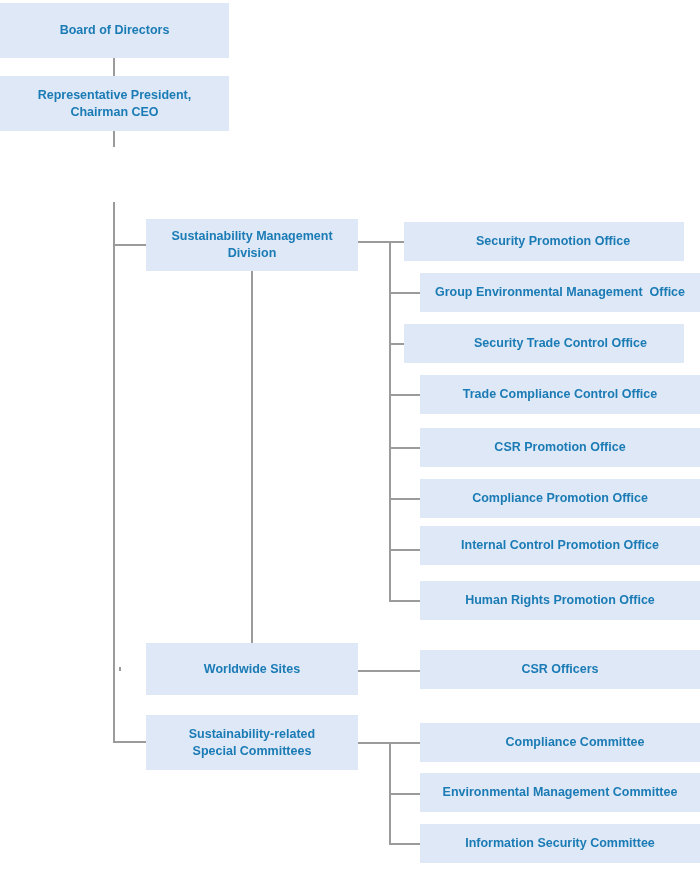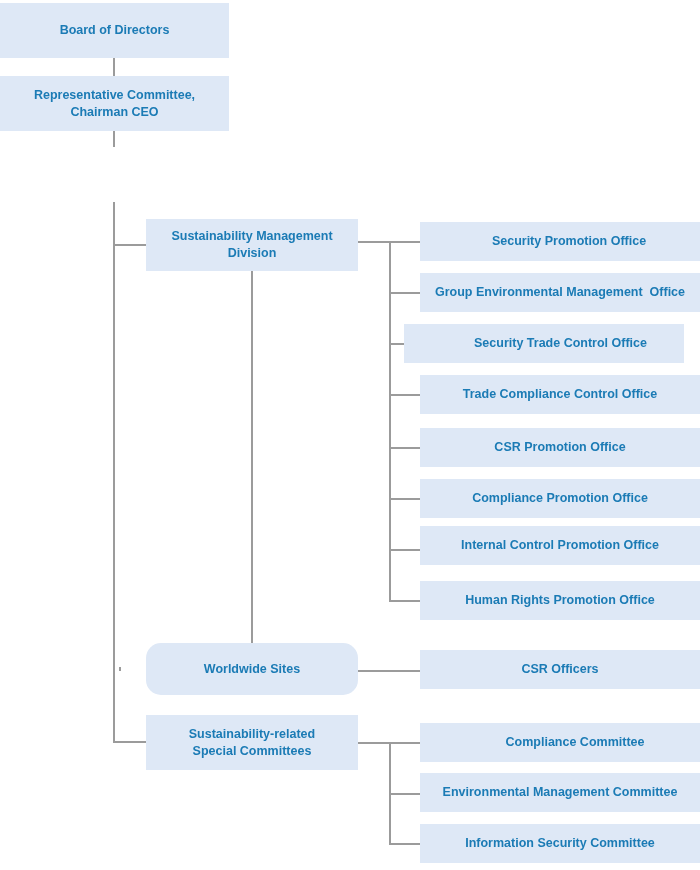--- a/index.html
+++ b/index.html
@@ -48,33 +48,33 @@
     height: 4px;
   }
 </style>
 </head>
 <body>
 
 <div id="chart">
 
   <div class="node" style="left:0px; top:3px; width:229px; height:55px;">Board of Directors</div>
 
-  <div class="node two-line" style="left:0px; top:76px; width:229px; height:55px;">Representative Committee,
+  <div class="node two-line" style="left:0px; top:76px; width:229px; height:55px;">Representative President,
 Chairman CEO</div>
 
 
   <div class="connector v" style="left:113px; top:58px; height:18px;"></div>
   <div class="connector v" style="left:113px; top:131px; height:16px;"></div>
 
   <div class="connector v" style="left:113px; top:202px; height:541px;"></div>
 
   <div class="node two-line" style="left:146px; top:219px; width:212px; height:52px;">Sustainability Management
 Division</div>
 
-  <div class="node" style="left:146px; top:643px; width:212px; height:52px;border-radius:15px;">Worldwide Sites</div>
+  <div class="node" style="left:146px; top:643px; width:212px; height:52px;">Worldwide Sites</div>
 
   <div class="node two-line" style="left:146px; top:715px; width:212px; height:55px;">Sustainability-related
 Special Committees</div>
 
   <div class="connector h" style="left:113px; top:244px; width:33px;"></div>
   <div class="connector h" style="left:113px; top:741px; width:33px;"></div>
 
   <div class="tick" style="left:119px; top:667px;"></div>
 
   <div class="connector v" style="left:251px; top:271px; height:372px;"></div>
@@ -84,21 +84,21 @@
 
   <div class="connector h" style="left:389px; top:241px; width:31px;"></div>
   <div class="connector h" style="left:389px; top:292px; width:31px;"></div>
   <div class="connector h" style="left:389px; top:343px; width:31px;"></div>
   <div class="connector h" style="left:389px; top:394px; width:31px;"></div>
   <div class="connector h" style="left:389px; top:447px; width:31px;"></div>
   <div class="connector h" style="left:389px; top:498px; width:31px;"></div>
   <div class="connector h" style="left:389px; top:549px; width:31px;"></div>
   <div class="connector h" style="left:389px; top:600px; width:31px;"></div>
 
-  <div class="node" style="left:420px; top:222px; width:280px; height:39px;padding-left:24px;">Security Promotion Office</div>
+  <div class="node" style="left:404px; top:222px; width:280px; height:39px;padding-left:24px;">Security Promotion Office</div>
   <div class="node" style="left:420px; top:273px; width:280px; height:39px;">Group Environmental Management  Office</div>
   <div class="node" style="left:404px; top:324px; width:280px; height:39px;padding-left:39px;">Security Trade Control Office</div>
   <div class="node" style="left:420px; top:375px; width:280px; height:39px;">Trade Compliance Control Office</div>
   <div class="node" style="left:420px; top:428px; width:280px; height:39px;">CSR Promotion Office</div>
   <div class="node" style="left:420px; top:479px; width:280px; height:39px;">Compliance Promotion Office</div>
   <div class="node" style="left:420px; top:526px; width:280px; height:39px;">Internal Control Promotion Office</div>
   <div class="node" style="left:420px; top:581px; width:280px; height:39px;">Human Rights Promotion Office</div>
 
   <div class="connector h" style="left:358px; top:670px; width:62px;"></div>
 

